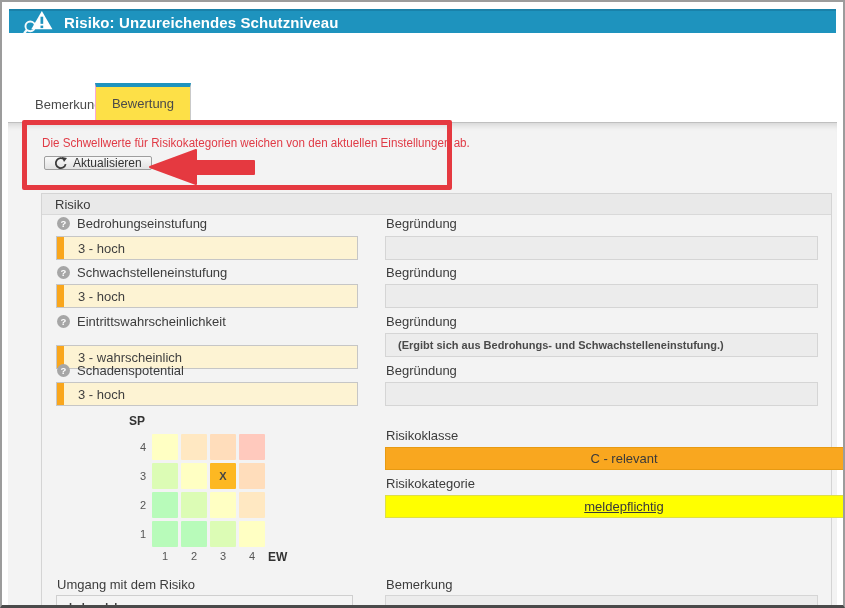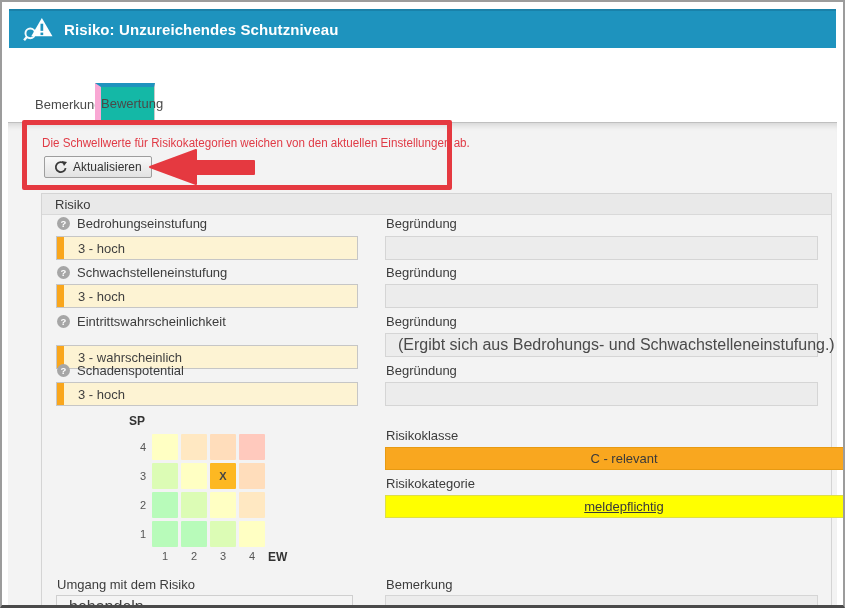--- a/index.html
+++ b/index.html
@@ -2,59 +2,59 @@
 <html><head>
 <meta charset="utf-8">
 <style>
   html,body{margin:0;padding:0;background:#fff;}
   *{box-sizing:border-box;font-family:"Liberation Sans",sans-serif;}
   .screen{position:relative;width:845px;height:608px;background:#fff;overflow:hidden;}
   .frame{position:absolute;inset:0;border:2px solid #9c9c9c;border-bottom:3px solid #4a4a4a;pointer-events:none;z-index:40;}
   .abs{position:absolute;}
 
   
-  .titlebar{position:absolute;left:9px;top:9px;width:827px;height:39px;background:#1e93be;
+  .titlebar{position:absolute;left:9px;top:9px;width:827px;height:24px;background:#1e93be;
     border-top:2px solid #1a81a9;display:flex;align-items:center;z-index:2;}
   .titlebar .ticon{margin-left:13px;}
   .titlebar .ttext{color:#fff;font-size:15px;font-weight:bold;margin-left:10px;letter-spacing:.1px;}
 
   
   .tab{position:absolute;font-size:13px;color:#4a4a4a;text-align:center;z-index:3;}
   .tab.inactive{left:35px;top:88px;width:60px;height:34px;line-height:34px;}
-  .tab.active{left:95px;top:83px;width:60px;height:39px;line-height:33px;background:#14b8a6;
-    border-top:4px solid #1e93be;border-left:6px solid #f9a8d4;border-right:1px solid #c9c9c9;}
+  .tab.active{left:95px;top:83px;width:96px;height:39px;line-height:33px;background:#fde047;
+    border-top:4px solid #1e93be;border-left:1px solid #f9a8d4;border-right:1px solid #c9c9c9;}
 
   
   .content{position:absolute;left:8px;top:122px;width:829px;height:484px;background:#f3f3f3;
     border-top:1px solid #bfbfbf;box-shadow:inset 0 7px 6px -5px rgba(0,0,0,.14);z-index:1;}
 
   
   .ann-rect{position:absolute;left:22px;top:120px;width:430px;height:70px;border:5px solid #e53940;
     border-radius:2px;z-index:20;pointer-events:none;}
   .warn-text{position:absolute;left:42px;top:136px;font-size:12.5px;color:#e03b46;white-space:nowrap;
     transform:scaleX(.93);transform-origin:left center;z-index:6;}
-  .refresh-btn{position:absolute;left:44px;top:156px;height:22px;padding:2px 9px;display:inline-flex;
+  .refresh-btn{position:absolute;left:44px;top:156px;height:14px;padding:2px 9px;display:inline-flex;
     align-items:center;gap:6px;font-size:12px;color:#333;background:linear-gradient(#f9f9f9,#e2e2e2);
     border:1px solid #9e9e9e;border-radius:2px;z-index:6;cursor:pointer;}
   .ann-arrow{position:absolute;left:146px;top:149px;z-index:21;pointer-events:none;}
 
   
   .panel{position:absolute;left:41px;top:193px;width:791px;height:420px;border:1px solid #d4d4d4;
     border-bottom:none;z-index:2;}
   .panel-hd{height:21px;background:#e9e9e9;border-bottom:1px solid #d9d9d9;line-height:21px;
     padding-left:13px;font-size:13px;color:#3a3a3a;}
 
   .fld-label{font-size:13px;color:#3c3c3c;white-space:nowrap;z-index:3;display:flex;align-items:center;}
   .help{display:inline-block;width:13px;height:13px;border-radius:50%;background:#a6a6a6;color:#fff;
     font-size:9.5px;font-weight:bold;line-height:13px;text-align:center;margin-right:7px;cursor:pointer;}
   .sel{width:302px;height:24px;background:#fdf3d3;border:1px solid #c6c6c6;display:flex;align-items:center;z-index:3;cursor:pointer;}
   .selbar{width:7px;align-self:stretch;background:#f9a61c;}
   .selval{font-size:13px;color:#3f3f3f;margin-left:14px;white-space:nowrap;}
   .inp{width:433px;height:24px;background:#ececec;border:1px solid #d5d5d5;display:flex;align-items:center;z-index:3;}
-  .inp span{font-size:16px;color:#4a4a4a;margin-left:12px;white-space:nowrap;}
+  .inp span{font-size:11px;color:#4a4a4a;margin-left:12px;white-space:nowrap;font-weight:bold;}
 
   
   .axis-lab{font-size:12px;font-weight:bold;color:#333;z-index:3;}
   .mrows{display:grid;grid-template-rows:repeat(4,26px);row-gap:3px;width:20px;z-index:3;}
   .mrows div{font-size:11px;color:#555;text-align:right;line-height:26px;}
   .mgrid{display:grid;grid-template-columns:repeat(4,26px);grid-template-rows:repeat(4,26px);gap:3px;z-index:3;}
   .mcell{width:26px;height:26px;border-radius:1px;display:flex;align-items:center;justify-content:center;
     font-size:11px;font-weight:bold;color:#454545;cursor:pointer;}
   .mcols{display:grid;grid-template-columns:repeat(4,26px);column-gap:3px;z-index:3;}
   .mcols div{font-size:11px;color:#555;text-align:center;}

